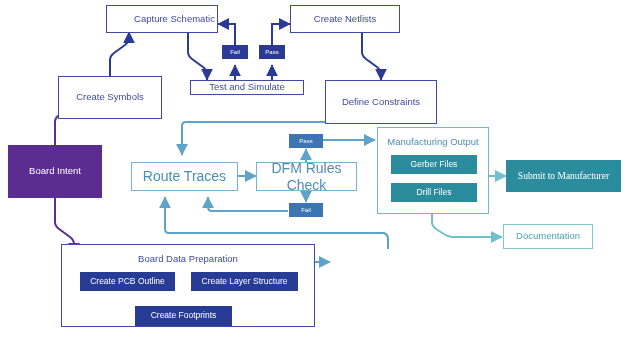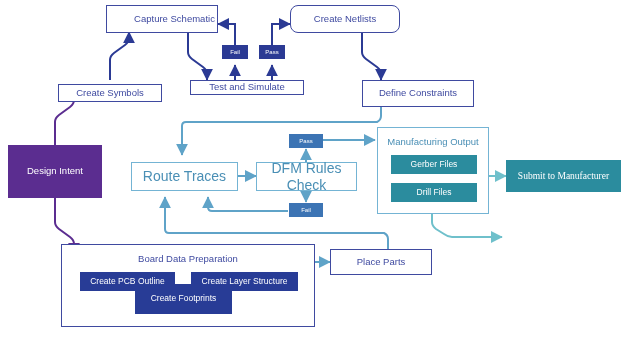--- a/index.html
+++ b/index.html
@@ -171,45 +171,45 @@
 
     <path d="M 489,176 L 506,176" fill="none" stroke="#6fc0cb" stroke-width="2" marker-end="url(#ah-teal)"></path>
 
     <path d="M 432,214 L 432,222 Q 432,226 436,229 L 444,234 Q 448,237 452,237 L 502,237" fill="none" stroke="#6fc0cb" stroke-width="2" marker-end="url(#ah-teal)"></path>
   </svg>
 
   <div class="node n-outline-navy" style="left:106px; top:5px; width:112px; height:28px;padding-left:25px;">
     <span>Capture Schematic</span>
   </div>
 
-  <div class="node n-outline-navy" style="left:290px; top:5px; width:110px; height:28px;border-radius:8px;">
+  <div class="node n-outline-navy" style="left:290px; top:5px; width:110px; height:28px;">
     <span>Create Netlists</span>
   </div>
 
   <div class="node n-fill-darknavy" style="left:222px; top:45px; width:26px; height:14px;">
     <span>Fail</span>
   </div>
   <div class="node n-fill-darknavy" style="left:259px; top:45px; width:26px; height:14px;">
     <span>Pass</span>
   </div>
 
-  <div class="node n-outline-navy" style="left:58px; top:84px; width:104px; height:18px;">
+  <div class="node n-outline-navy" style="left:58px; top:76px; width:104px; height:43px;">
     <span>Create Symbols</span>
   </div>
 
   <div class="node n-outline-navy" style="left:190px; top:80px; width:114px; height:15px;justify-content:center;">
     <span>Test and Simulate</span>
   </div>
 
-  <div class="node n-outline-navy" style="left:325px; top:80px; width:112px; height:27px;margin-left:37px;">
+  <div class="node n-outline-navy" style="left:325px; top:80px; width:112px; height:44px;">
     <span>Define Constraints</span>
   </div>
 
   <div class="node n-fill-purple" style="left:8px; top:145px; width:94px; height:53px;">
-    <span>Design Intent</span>
+    <span>Board Intent</span>
   </div>
 
   <div class="node n-outline-lblue" style="left:131px; top:162px; width:107px; height:29px;">
     <span>Route Traces</span>
   </div>
 
   <div class="node n-outline-lblue" style="left:256px; top:162px; width:101px; height:29px;align-items:center;">
     <span>DFM Rules Check</span>
   </div>
 
@@ -227,31 +227,31 @@
     </div>
     <div class="node n-fill-teal-sm" style="left:13px; top:55px; width:86px; height:19px;">
       <span>Drill Files</span>
     </div>
   </div>
 
   <div class="node n-fill-teal" style="left:506px; top:160px; width:115px; height:32px;">
     <span>Submit to Manufacturer</span>
   </div>
 
+  <div class="node n-outline-teal" style="left:503px; top:224px; width:90px; height:25px;">
+    <span>Documentation</span>
+  </div>
 
   <div class="group g-navy" style="left:61px; top:244px; width:254px; height:83px;">
     <div class="group-title" style="top:8px;">Board Data Preparation</div>
     <div class="node n-fill-navy" style="left:18px; top:27px; width:95px; height:19px;">
       <span>Create PCB Outline</span>
     </div>
     <div class="node n-fill-navy" style="left:129px; top:27px; width:107px; height:19px;">
       <span>Create Layer Structure</span>
     </div>
-    <div class="node n-fill-navy" style="left:73px; top:39px; width:97px; height:30px;">
+    <div class="node n-fill-navy" style="left:73px; top:61px; width:97px; height:20px;">
       <span>Create Footprints</span>
     </div>
   </div>
 
-  <div class="node n-outline-navy" style="left:330px; top:249px; width:102px; height:26px;">
-    <span>Place Parts</span>
-  </div>
 
 </div>
 
 </body></html>

